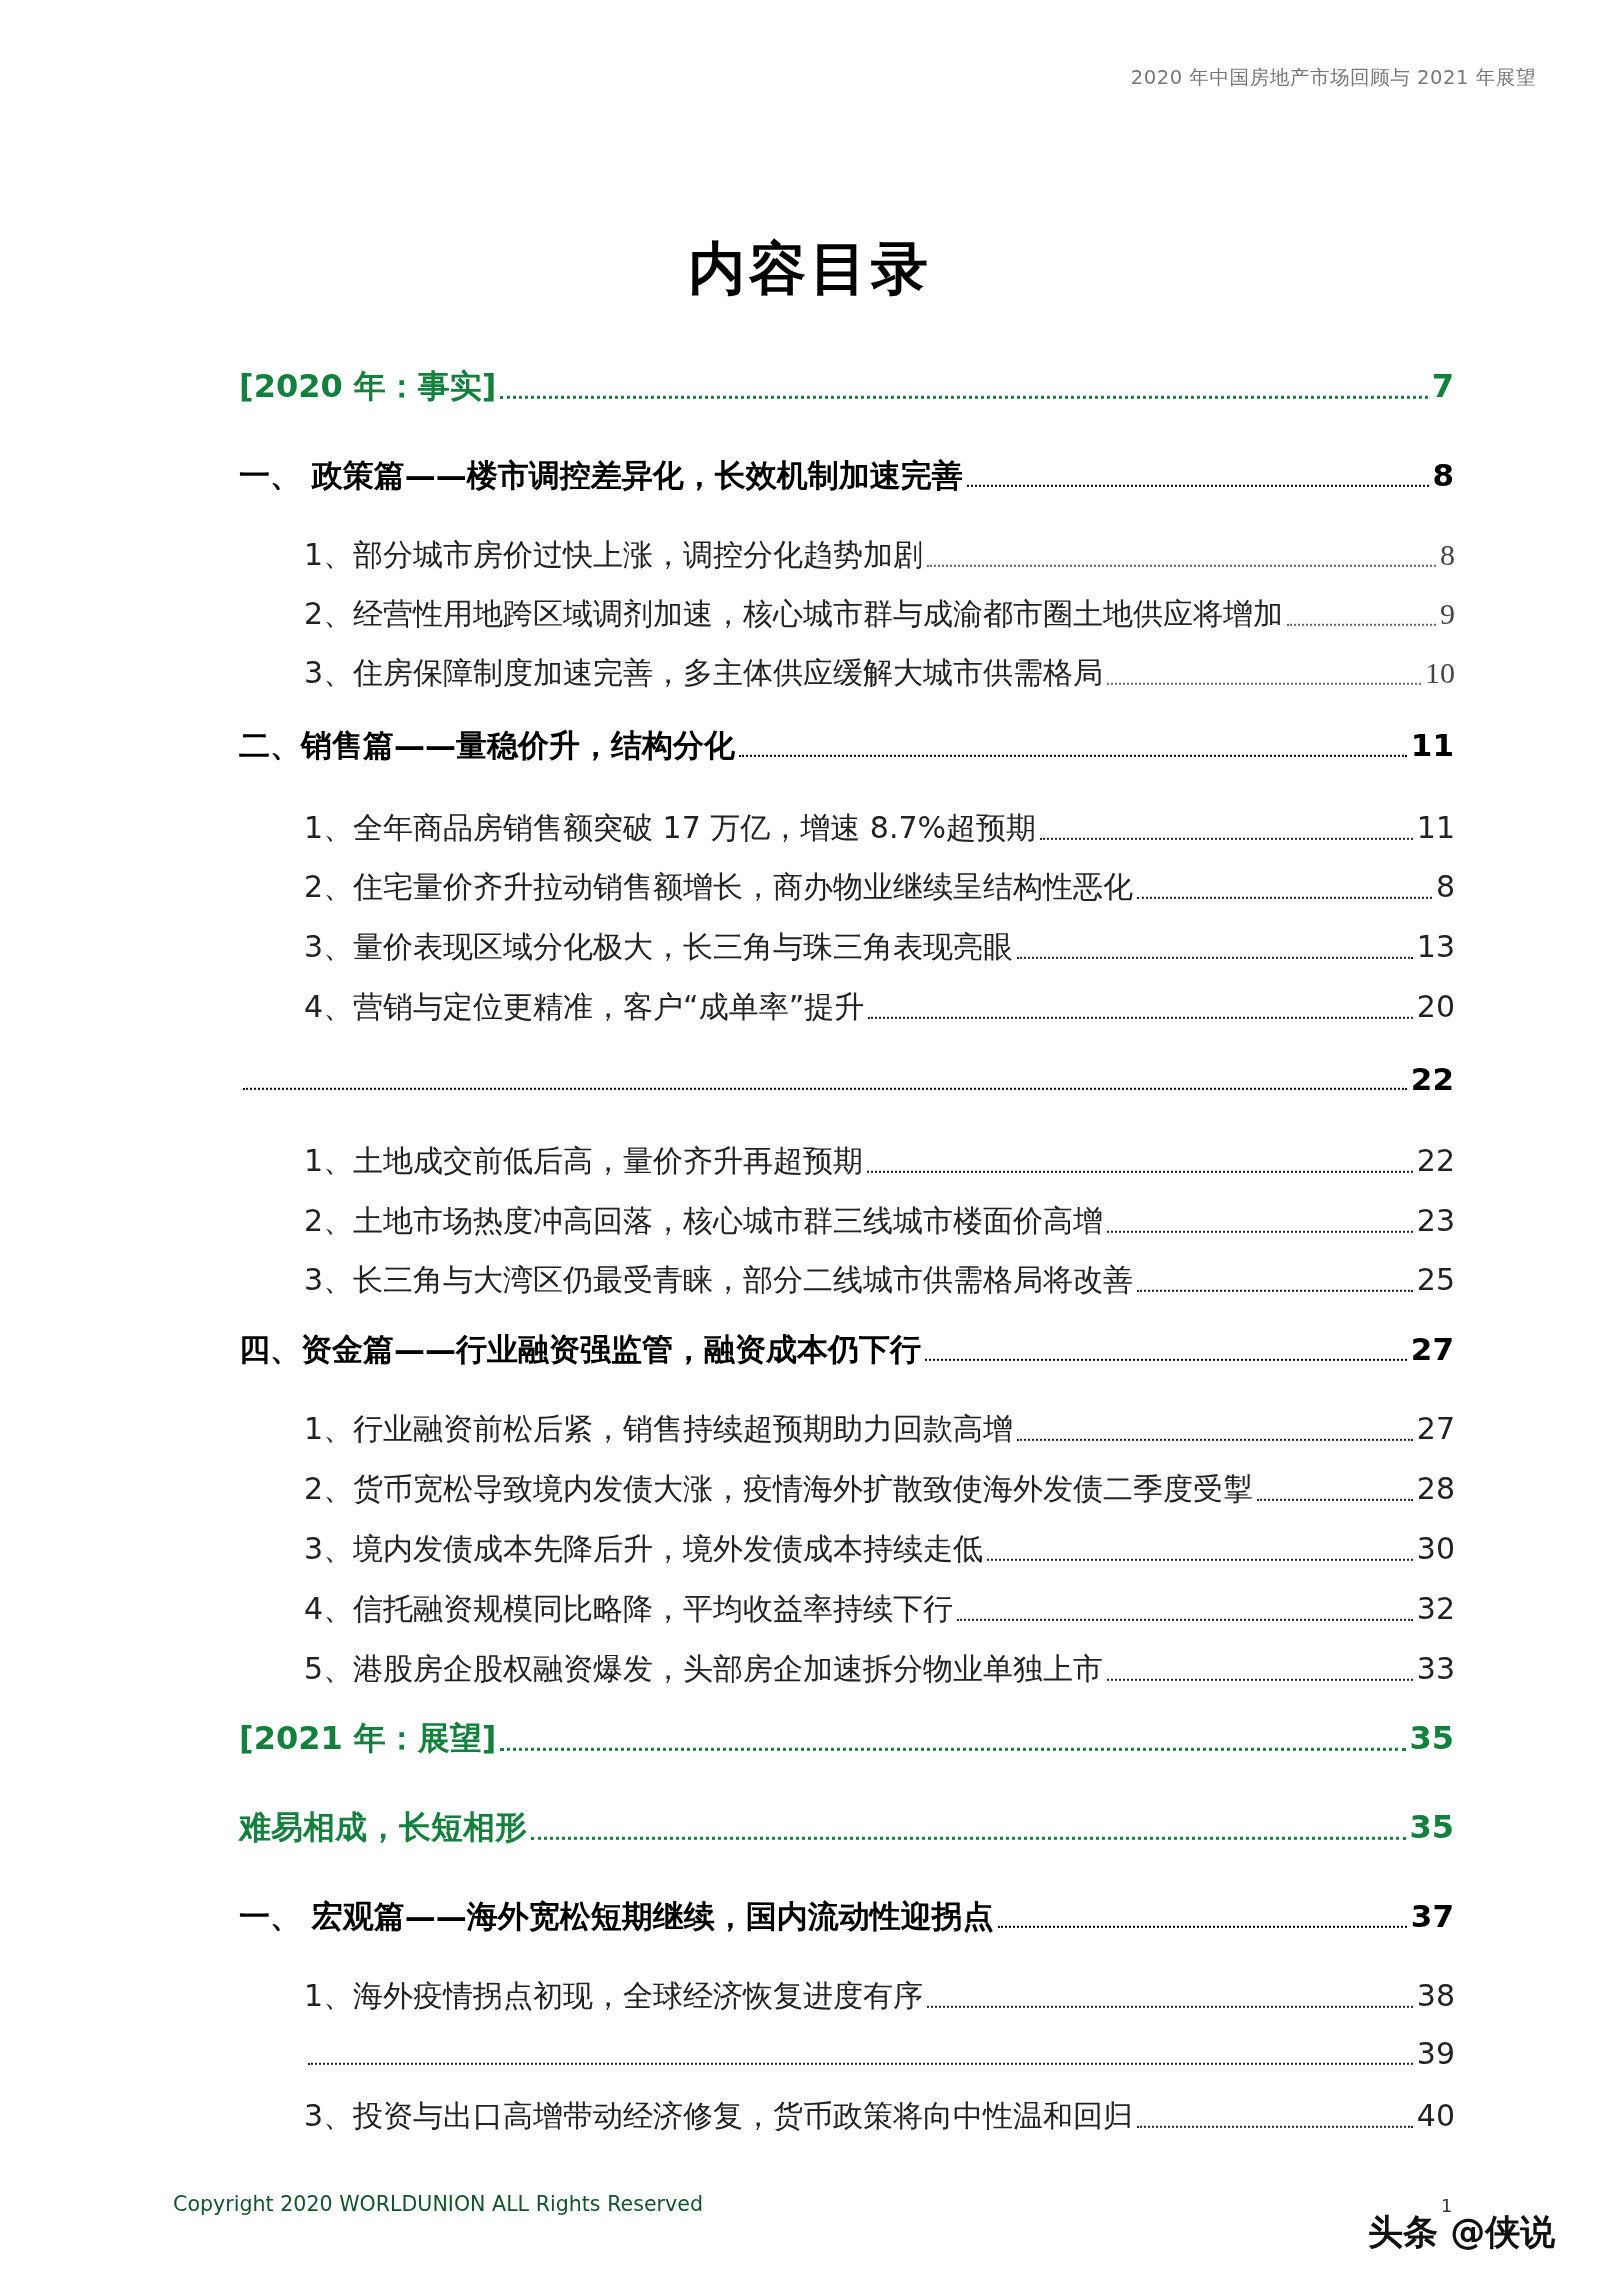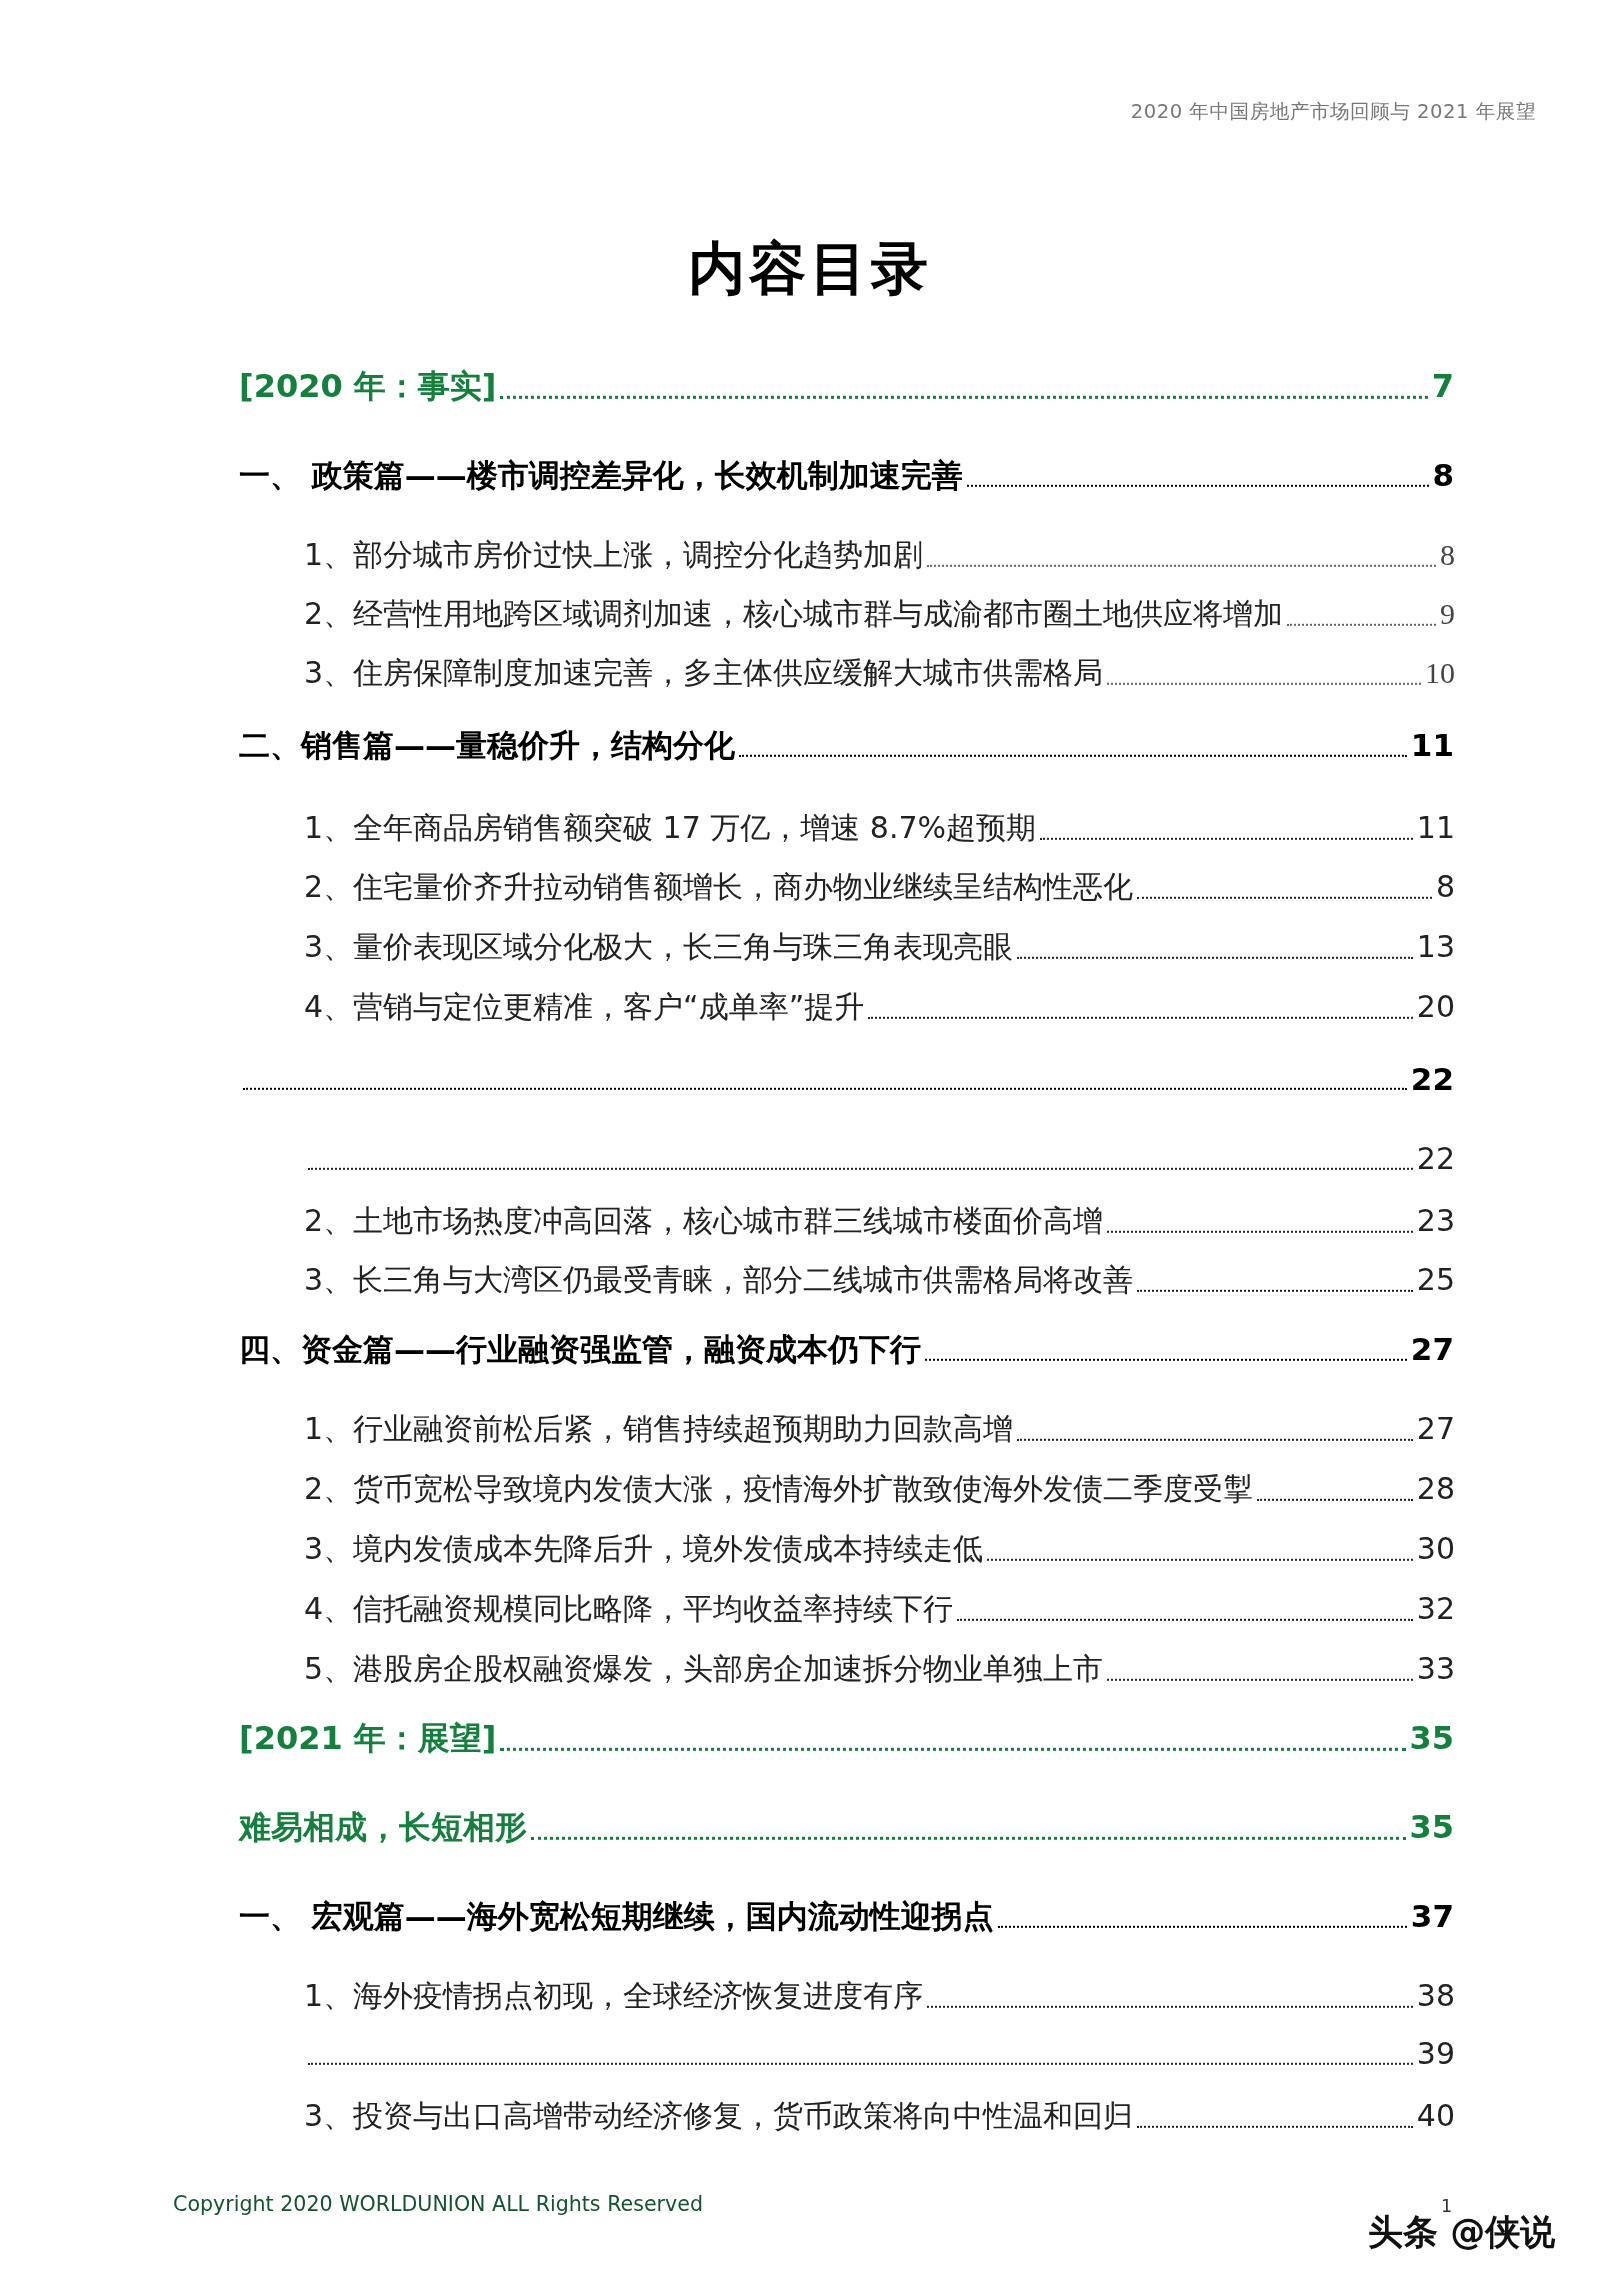--- a/index.html
+++ b/index.html
@@ -2,21 +2,21 @@
 <html><head>
 <meta charset="utf-8">
 <style>
   html, body { margin: 0; padding: 0; background: #ffffff; }
   body {
     width: 1620px; height: 2292px; position: relative; overflow: hidden;
     font-family: "DejaVu Sans", "Liberation Sans", sans-serif;
     color: #111111;
   }
   .running-header {
-    position: absolute; top: 98px; right: 84px;
+    position: absolute; top: 64px; right: 84px;
     font-size: 19.6px; color: #777777; letter-spacing: 0.5px;
   }
   .page-title {
     position: absolute; top: 231px; left: 0; width: 1620px; text-align: center;
     font-size: 57px; font-weight: bold; color: #000000; letter-spacing: 3.9px;
   }
   .toc { position: absolute; left: 239px; width: 1215px; top: 0; }
   .toc-row {
     position: absolute; left: 0; width: 1215px;
     display: flex; align-items: baseline; white-space: nowrap;
@@ -105,20 +105,21 @@
   <div class="toc-row lvl-section" style="top:987px">
     <span class="label">4、营销与定位更精准，客户“成单率”提升</span>
     <span class="leader"></span>
     <span class="page">20</span>
   </div>
   <div class="toc-row lvl-chapter" style="top:1061px">
     <span class="leader"></span>
     <span class="page">22</span>
   </div>
   <div class="toc-row lvl-section" style="top:1141px">
+    <span class="label">1、土地成交前低后高，量价齐升再超预期</span>
     <span class="leader"></span>
     <span class="page">22</span>
   </div>
   <div class="toc-row lvl-section" style="top:1201px">
     <span class="label">2、土地市场热度冲高回落，核心城市群三线城市楼面价高增</span>
     <span class="leader"></span>
     <span class="page">23</span>
   </div>
   <div class="toc-row lvl-section" style="top:1260px">
     <span class="label">3、长三角与大湾区仍最受青睐，部分二线城市供需格局将改善</span>

